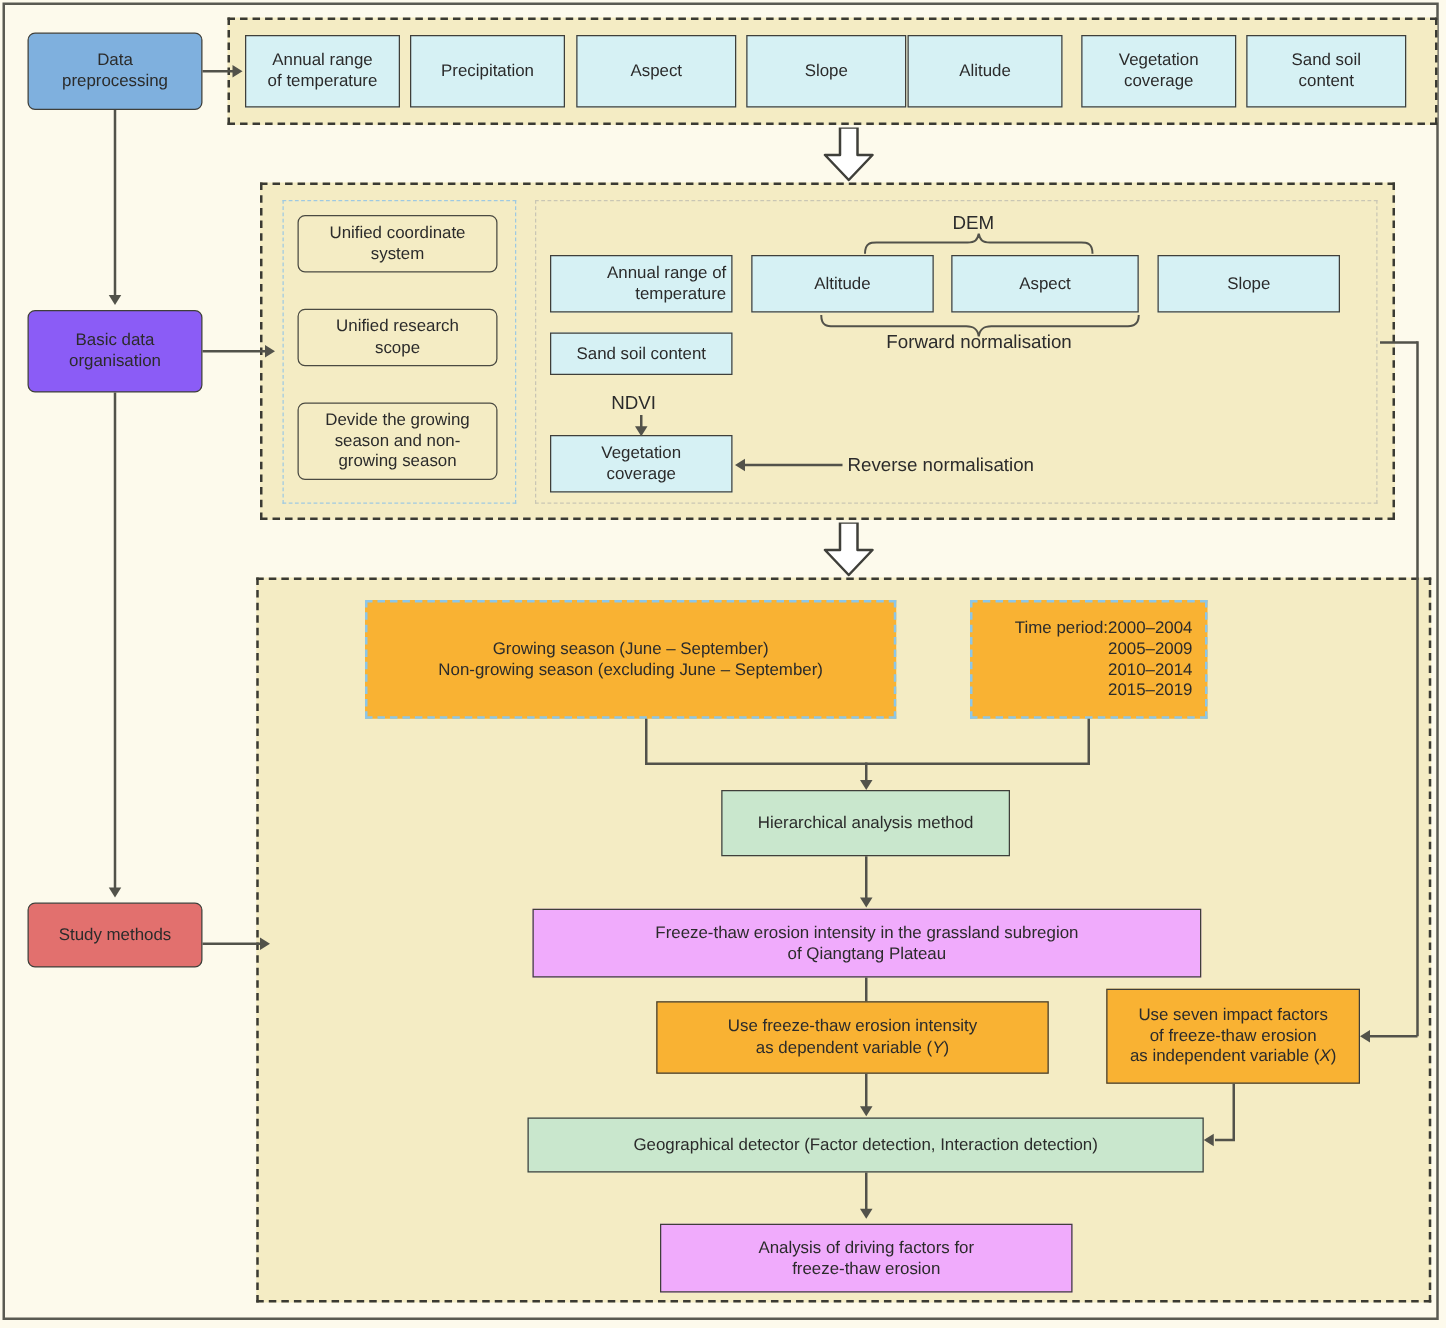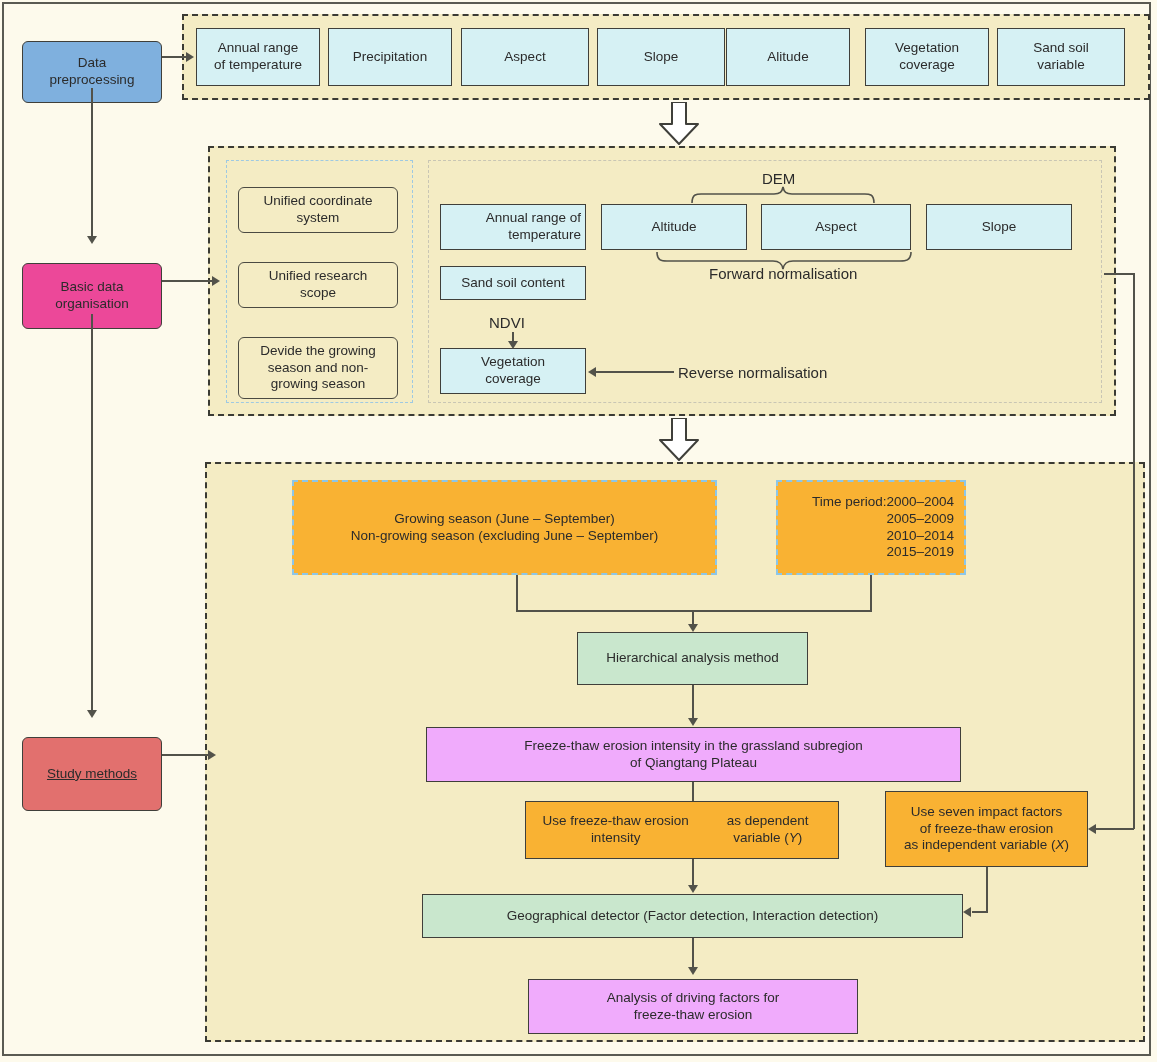--- a/index.html
+++ b/index.html
@@ -20,23 +20,23 @@
     border:2.5px dashed #3a3a33;}
   .subpanel{position:absolute;box-sizing:border-box;background:transparent;}
   .subpanel.blue{border:1.6px dashed #9ec9e2;}
   .subpanel.gray{border:1.6px dashed #c9c6b4;}
 
   
   .node{position:absolute;box-sizing:border-box;display:flex;
     align-items:center;justify-content:center;text-align:center;
     border:1.6px solid #3f3f3a;font-size:13.5px;line-height:1.25;
     padding:2px 4px;}
-  .node.round{border-radius:6px;margin-top:15px;}
+  .node.round{border-radius:6px;}
   .blue-fill{background:#7fb0de;}
-  .pink-fill{background:#ec4899;text-align:right;}
+  .pink-fill{background:#8b5cf6;text-align:right;}
   .red-fill{background:#e2706e;}
   .cyan-fill{background:#d6f1f4;}
   .cream-fill{background:#f4ecc4;border-color:#4a4a42;border-width:1.8px;}
   .orange-fill{background:#f9b233;}
   .orange-dash{background:#f9b233;border:2px dashed #8cc6e8;}
   .green-fill{background:#c9e7cd;}
   .lpink-fill{background:#f0abfc;}
 
   .txt{display:block;}
   .ital{font-style:italic;}
@@ -89,21 +89,21 @@
 </div>
 <div class="node cyan-fill" style="left:726px;top:28px;width:124px;height:58px;flex-direction:column;">
   <span class="txt">Alitude</span>
 </div>
 <div class="node cyan-fill" style="left:865px;top:28px;width:124px;height:58px;flex-direction:column;">
   <span class="txt">Vegetation</span>
   <span class="txt">coverage</span>
 </div>
 <div class="node cyan-fill" style="left:997px;top:28px;width:128px;height:58px;flex-direction:column;">
   <span class="txt">Sand soil</span>
-  <span class="txt">variable</span>
+  <span class="txt">content</span>
 </div>
 
 <div class="block-arrow" style="left:658px;top:102px;">
   <svg width="42" height="44" viewBox="0 0 42 44">
     <polygon points="14,0 28,0 28,22 40,22 21,42 2,22 14,22" fill="#ffffff" stroke="#3f3f3a" stroke-width="2" stroke-linejoin="round"></polygon>
   </svg>
 </div>
 
 <div class="panel" style="left:208px;top:146px;width:908px;height:270px;"></div>
 <div class="subpanel blue" style="left:226px;top:160px;width:187px;height:243px;"></div>
@@ -174,21 +174,21 @@
 <div class="arrow arr-left" style="left:588px;top:367px;"></div>
 
 <div class="block-arrow" style="left:658px;top:418px;">
   <svg width="42" height="44" viewBox="0 0 42 44">
     <polygon points="14,0 28,0 28,22 40,22 21,42 2,22 14,22" fill="#ffffff" stroke="#3f3f3a" stroke-width="2" stroke-linejoin="round"></polygon>
   </svg>
 </div>
 
 <div class="panel" style="left:205px;top:462px;width:940px;height:580px;"></div>
 
-<div class="node round red-fill" style="left:22px;top:722px;width:140px;height:74px;text-decoration:underline;">
+<div class="node round red-fill" style="left:22px;top:722px;width:140px;height:52px;">
   <span class="txt">Study methods</span>
 </div>
 
 <div class="ln vl" style="left:91px;top:314px;height:398px;"></div>
 <div class="arrow arr-down" style="left:87px;top:710px;"></div>
 
 <div class="ln hl" style="left:162px;top:754px;width:48px;"></div>
 <div class="arrow arr-right" style="left:208px;top:750px;"></div>
 
 <div class="node orange-dash" style="left:292px;top:480px;width:425px;height:95px;flex-direction:column;">
@@ -215,21 +215,21 @@
 <div class="ln vl" style="left:692px;top:685px;height:35px;"></div>
 <div class="arrow arr-down" style="left:688px;top:718px;"></div>
 
 <div class="node lpink-fill" style="left:426px;top:727px;width:535px;height:55px;flex-direction:column;">
   <span class="txt">Freeze-thaw erosion intensity in the grassland subregion</span>
   <span class="txt">of Qiangtang Plateau</span>
 </div>
 <div class="ln vl" style="left:692px;top:782px;height:24px;"></div>
 <div class="arrow arr-down" style="left:688px;top:804px;"></div>
 
-<div class="node orange-fill" style="left:525px;top:801px;width:314px;height:58px;flex-direction:row;">
+<div class="node orange-fill" style="left:525px;top:801px;width:314px;height:58px;flex-direction:column;">
   <span class="txt">Use freeze-thaw erosion intensity</span>
   <span class="txt"><span>as dependent variable (</span><span class="ital">Y</span><span>)</span></span>
 </div>
 
 <div class="node orange-fill" style="left:885px;top:791px;width:203px;height:76px;flex-direction:column;">
   <span class="txt">Use seven impact factors</span>
   <span class="txt">of freeze-thaw erosion</span>
   <span class="txt"><span>as independent variable (</span><span class="ital">X</span><span>)</span></span>
 </div>
 

